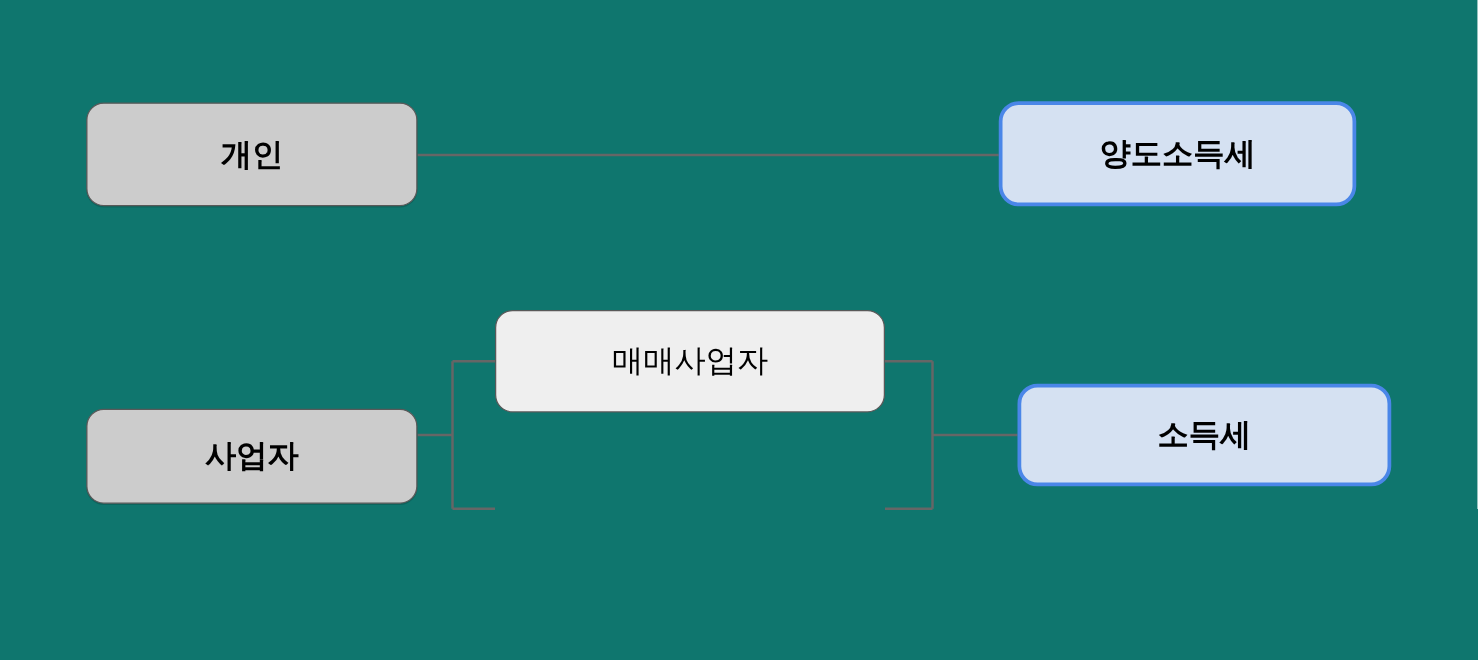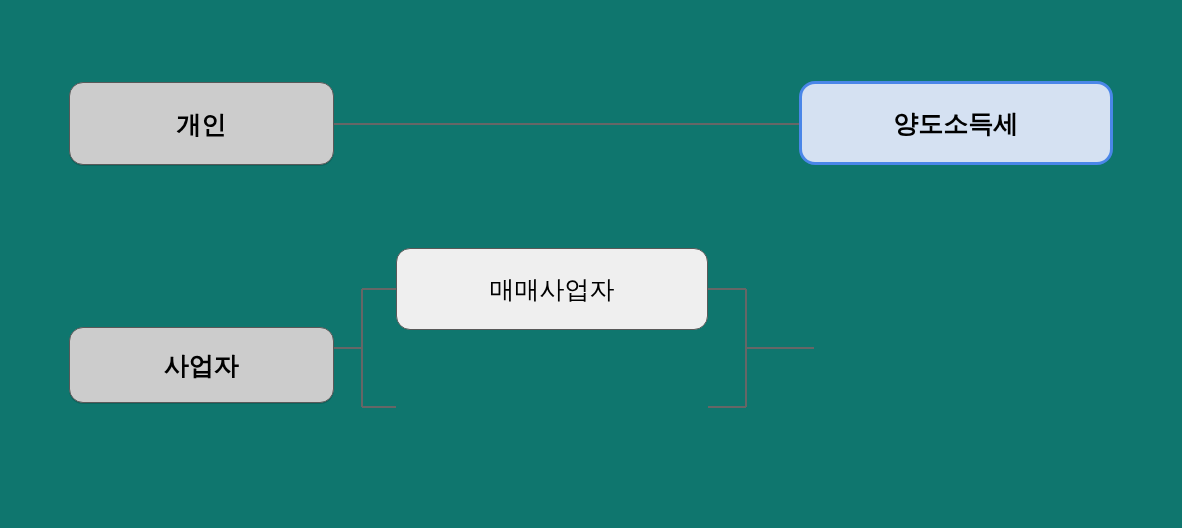--- a/index.html
+++ b/index.html
@@ -81,27 +81,30 @@
     <path d="M 708 289 L 746 289"></path>
     <path d="M 708 407 L 746 407"></path>
     <path d="M 746 289 L 746 407"></path>
     <path d="M 746 348 L 814 348"></path>
   </svg>
 
   <div class="node node-gray" style="left:69px; top:82px; width:265px; height:83px;">
     <span>개인</span>
   </div>
 
-  <div class="node node-blue" style="left:799px; top:81px; width:314px; height:84px;align-items:center;">
+  <div class="node node-blue" style="left:799px; top:81px; width:286px; height:84px;align-items:center;">
     <span>양도소득세</span>
   </div>
 
   <div class="node node-gray" style="left:69px; top:307px; width:265px; height:76px;margin-top:20px;">
     <span>사업자</span>
   </div>
 
   <div class="node node-light" style="left:396px; top:248px; width:312px; height:82px;">
     <span>매매사업자</span>
   </div>
 
 
+  <div class="node node-blue" style="left:814px; top:307px; width:299px; height:82px;">
+    <span>소득세</span>
+  </div>
 
 </div>
 
 </body></html>

